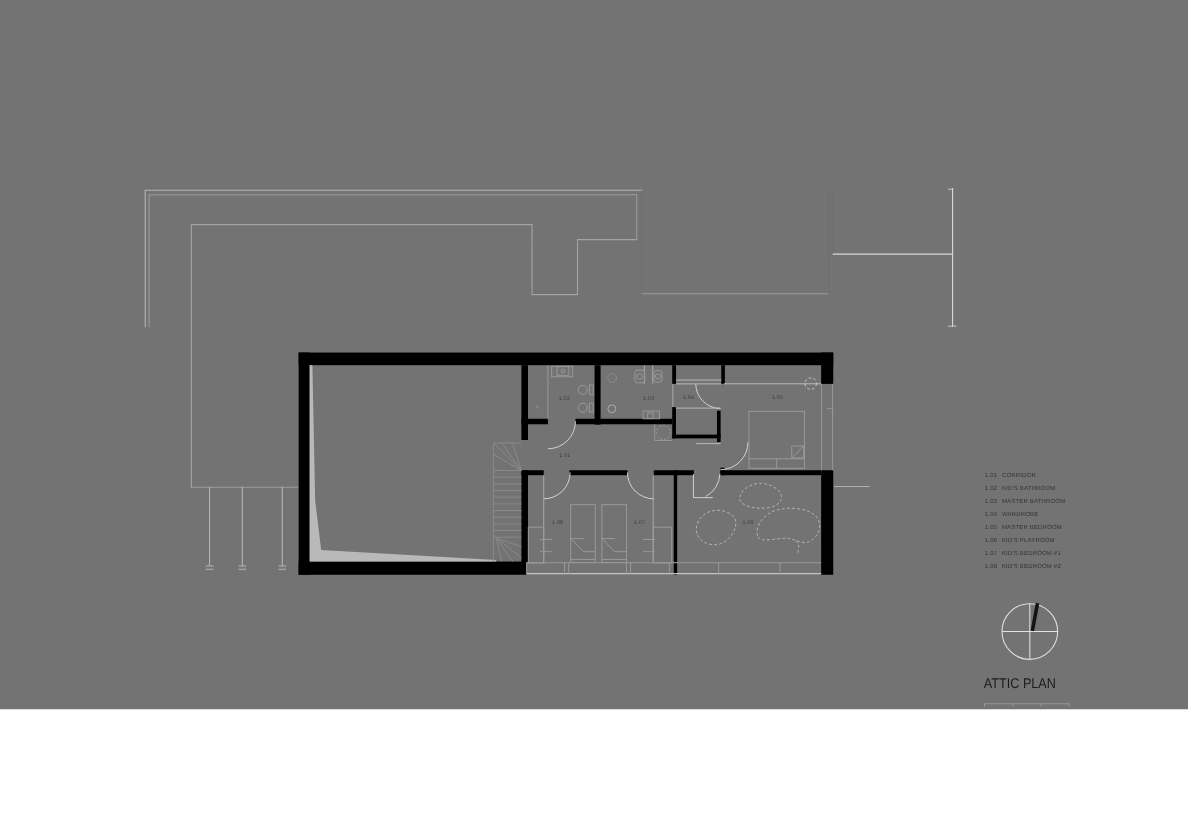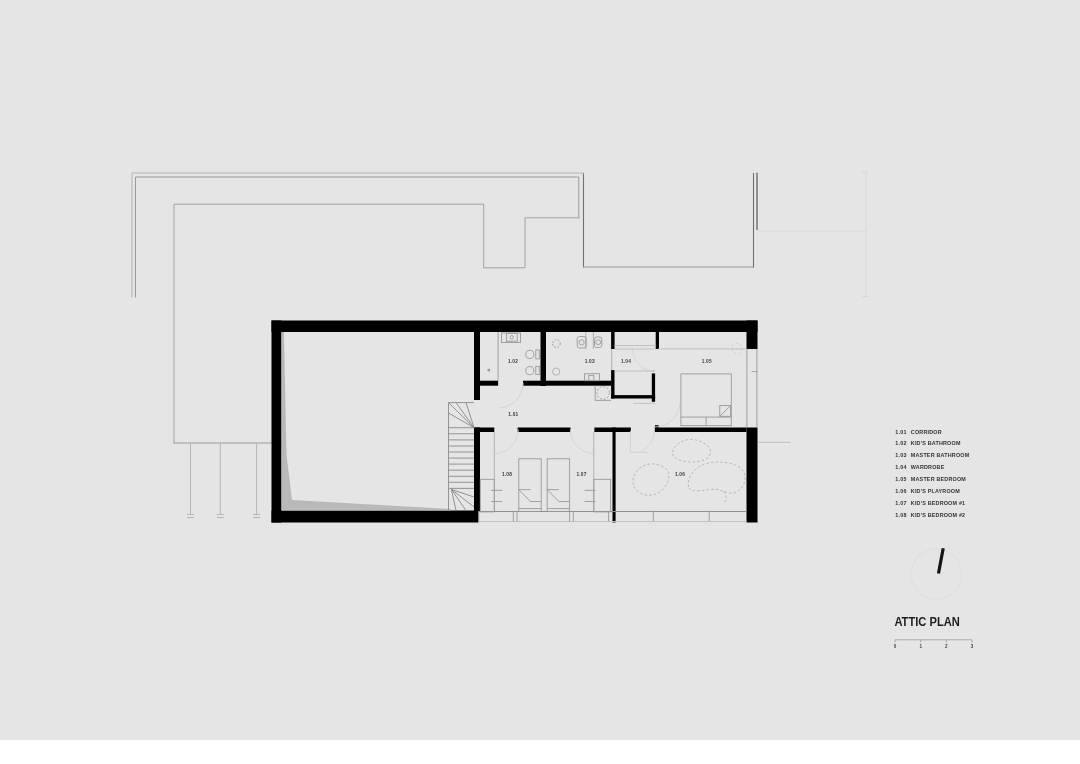--- a/index.html
+++ b/index.html
@@ -1,16 +1,16 @@
 <!DOCTYPE html>
 <html><head>
 <meta charset="utf-8">
 <style>
 html,body{margin:0;padding:0;background:#fff;}
-#page{position:relative;width:1080px;height:740px;background:#e5e5e5;overflow:hidden;font-family:"Liberation Sans", sans-serif;filter:grayscale(1);font-weight:bold;}
+#page{position:relative;width:1080px;height:645px;background:#737373;overflow:hidden;font-family:"Liberation Sans", sans-serif;filter:grayscale(1);}
 svg{position:absolute;left:0;top:0;}
 text{font-family:"Liberation Sans", sans-serif;}
 </style>
 </head>
 <body>
 <div id="page">
 <svg width="1080" height="764" viewBox="0 0 1080 764">
 <g fill="none" stroke-linecap="square">
 
 <path d="M132,297 L132,173 L583.5,173" stroke="#b3b3b3" stroke-width="1"></path>

